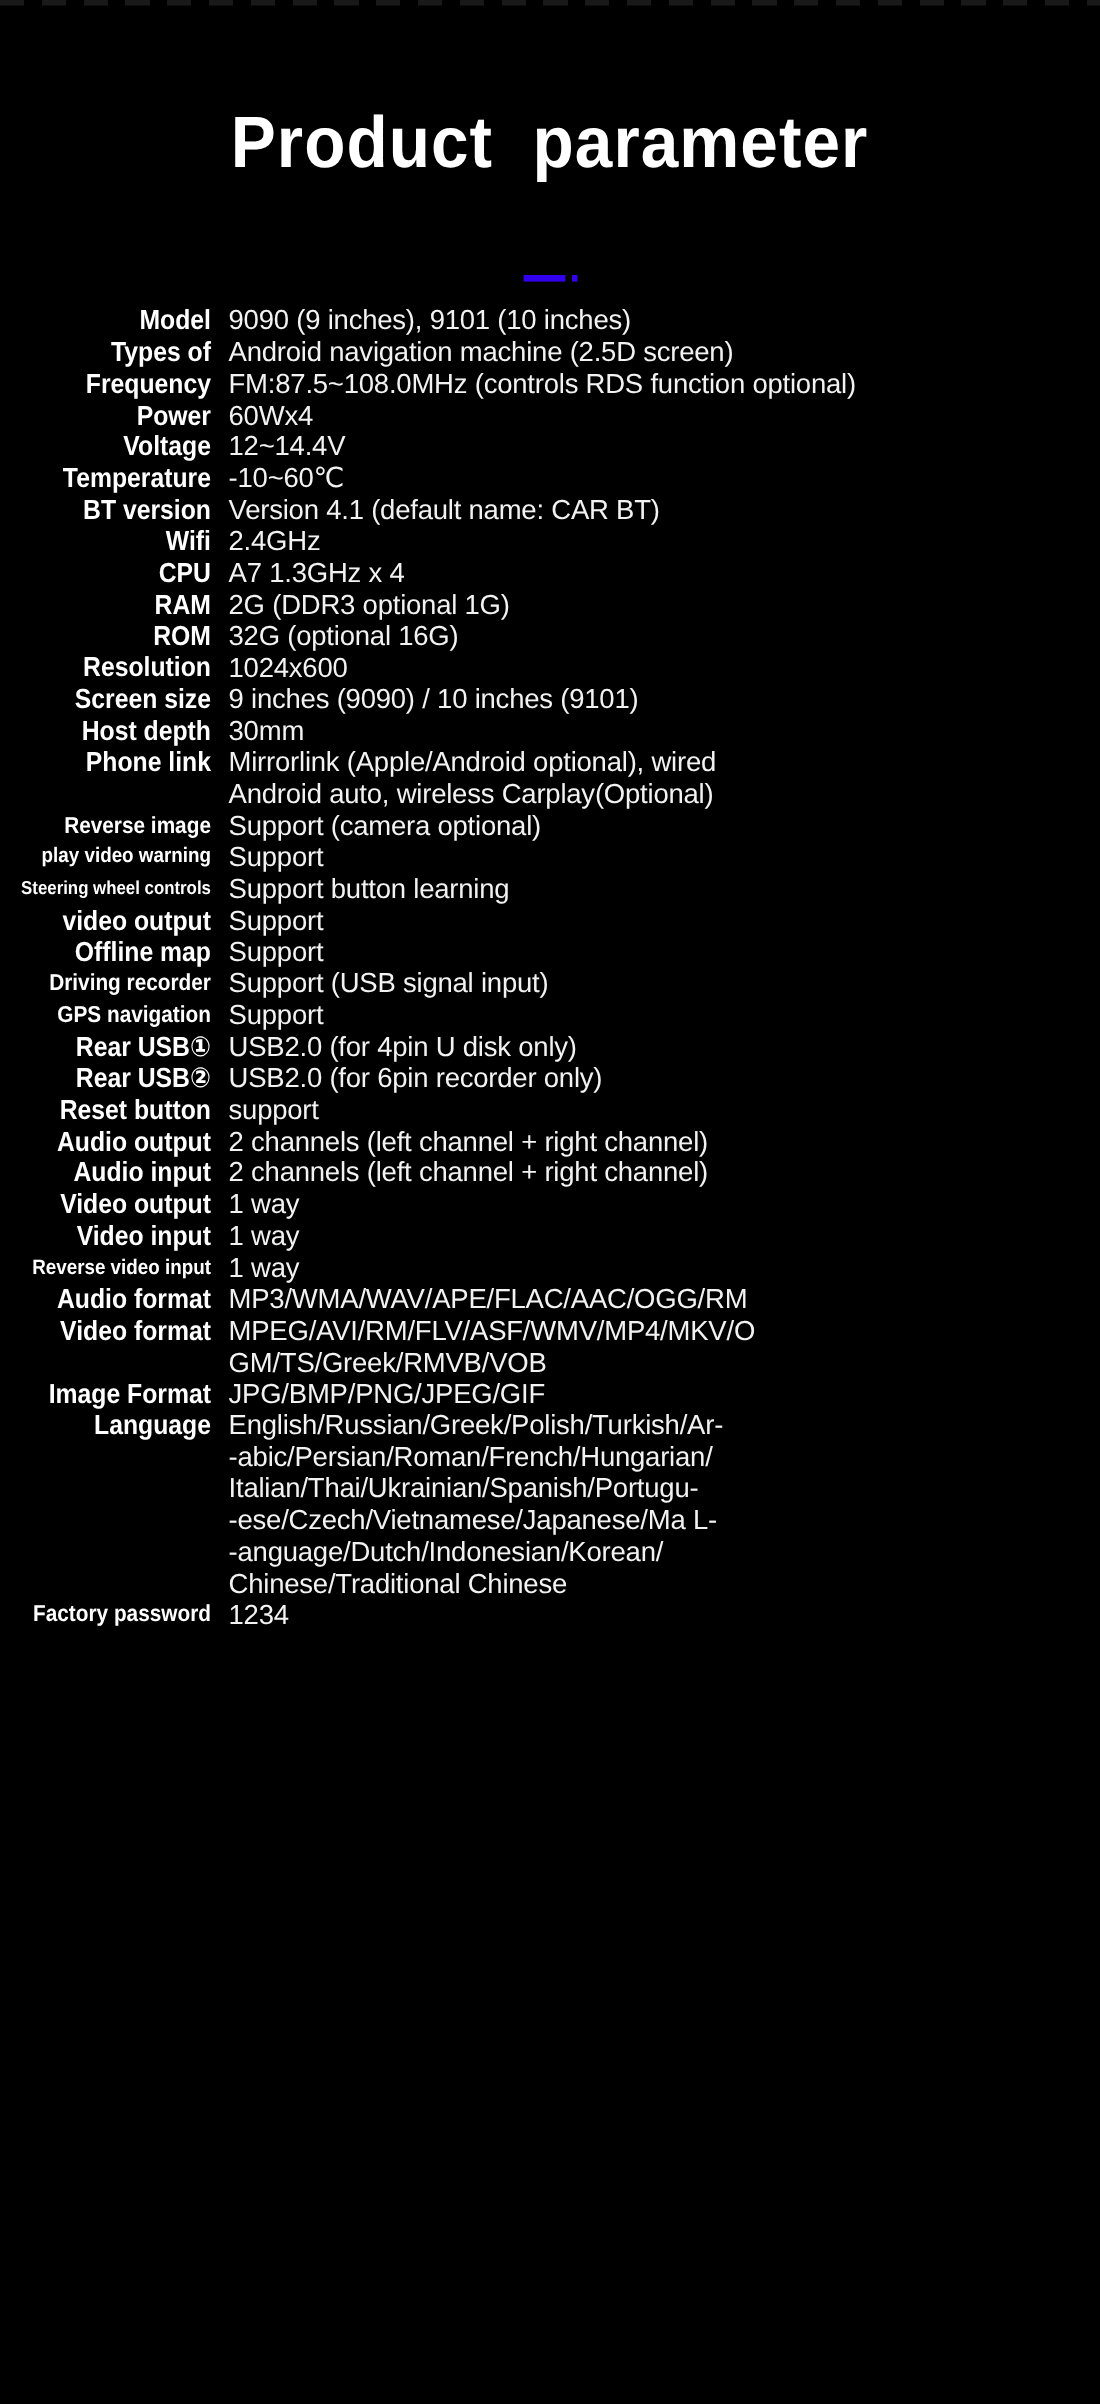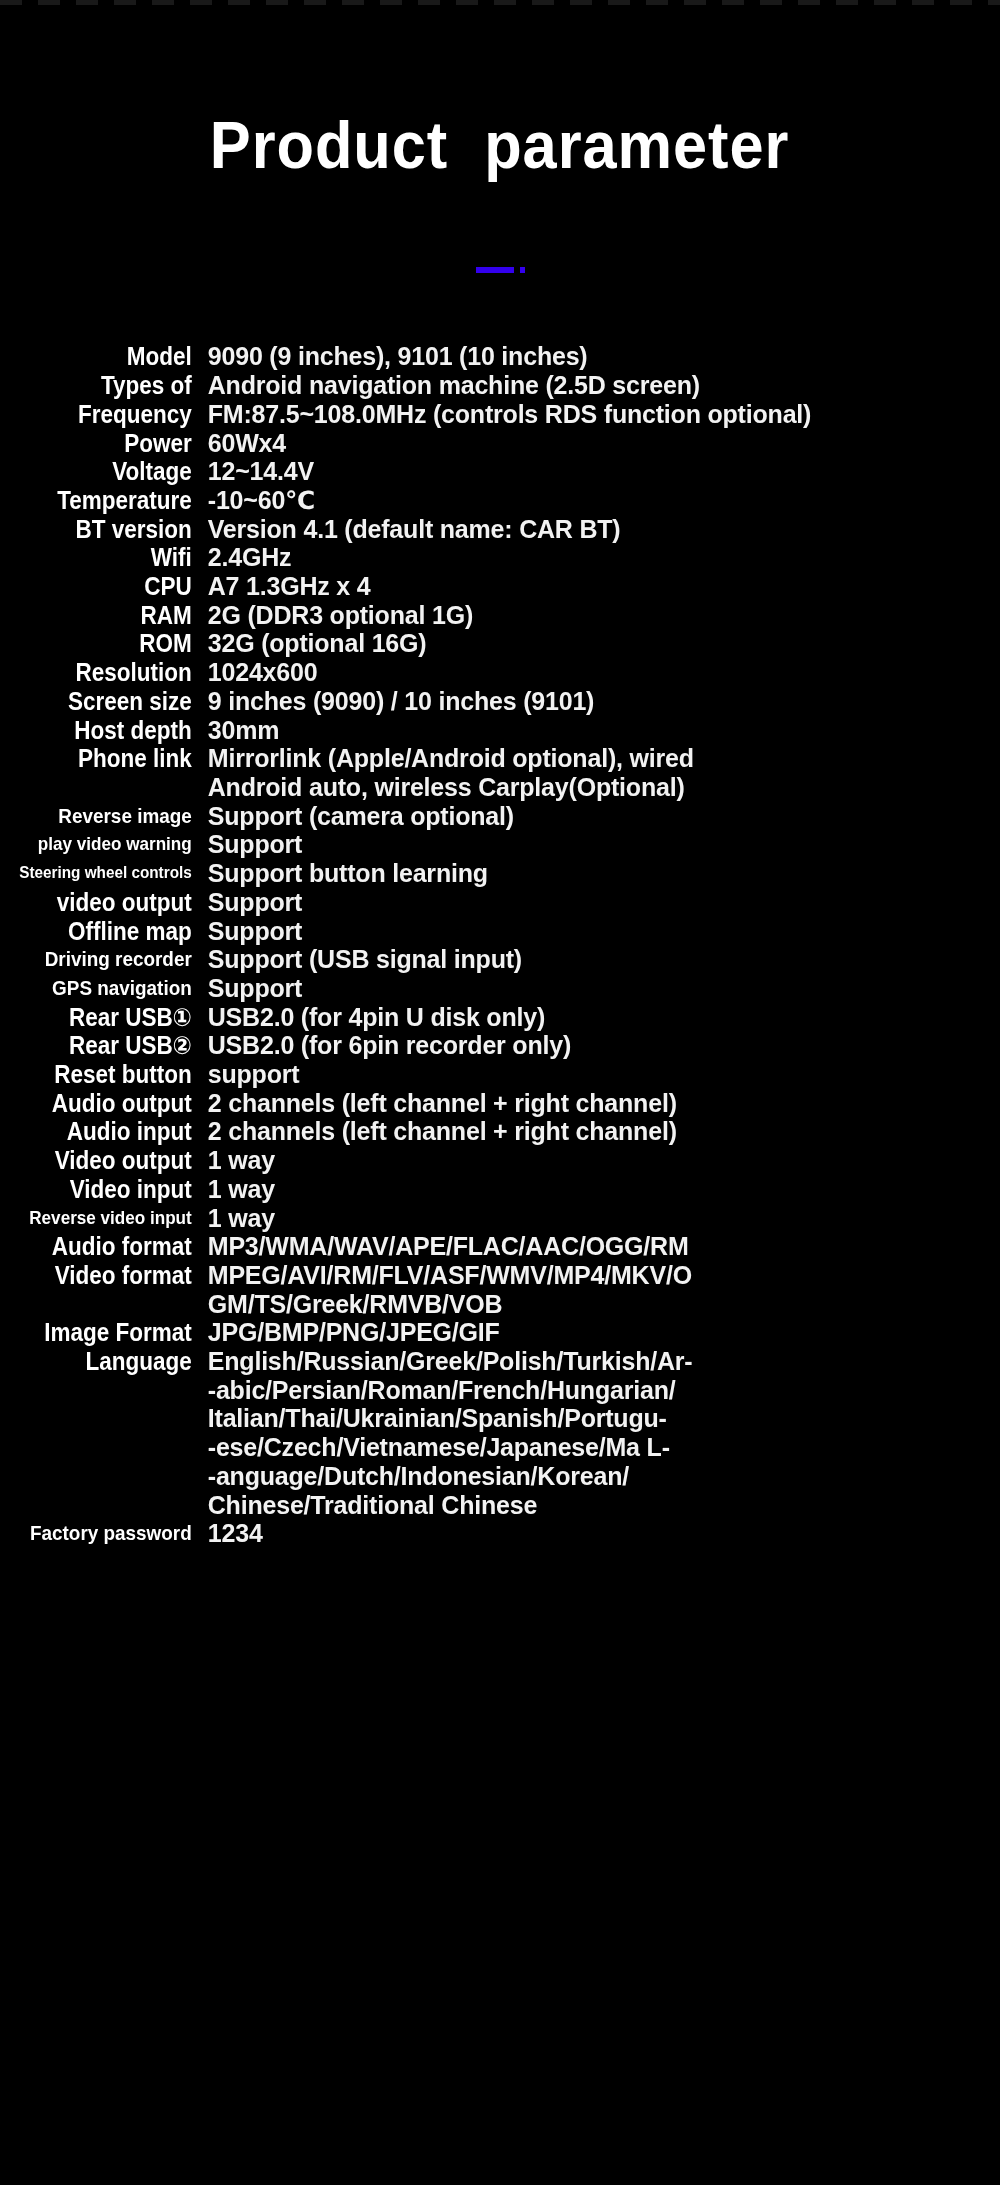--- a/index.html
+++ b/index.html
@@ -26,21 +26,21 @@
     height: 5px;
     background-image: repeating-linear-gradient(
         to right,
         #191919 0px, #191919 22px,
         #000000 22px, #000000 38px);
   }
 
   .page {
     position: relative;
     width: 1000px;
-    padding-top: 16px;
+    padding-top: 0;
   }
 
   .title-wrap {
     text-align: center;
     padding-top: 52px;
   }
   .page-title {
     display: inline-block;
     font-family: "Liberation Sans Narrow", "Liberation Sans", "DejaVu Sans", sans-serif;
     font-size: 66px;
@@ -69,21 +69,21 @@
   .divider-dot {
     display: inline-block;
     width: 5px;
     height: 6px;
     background: #3300ee;
     vertical-align: middle;
     margin-left: 6px;
   }
 
   .spec-table {
-    margin-top: 70px;
+    margin-top: 21px;
     width: 1000px;
     border-collapse: collapse;
   }
   .spec-table tr { vertical-align: top; }
 
   .spec-label,
   .spec-value {
     padding: 0;
     font-family: "Liberation Sans Narrow", "Liberation Sans", "DejaVu Sans", sans-serif;
   }
@@ -96,21 +96,21 @@
     line-height: 28.7px;
     color: #ffffff;
     white-space: nowrap;
     transform: scaleX(0.9);
     transform-origin: right center;
     padding-right: 0;
   }
   .spec-value {
     padding-left: 16px;
     text-align: left;
-    font-weight: 700;
+    font-weight: 400;
     font-size: 25px;
     line-height: 28.7px;
     color: #f2f2f2;
     white-space: pre-line;
     letter-spacing: -0.2px;
   }
 
   
   tr[data-size="s"] .spec-label { font-size: 21px; }
   tr[data-size="xs"] .spec-label { font-size: 17px; }

